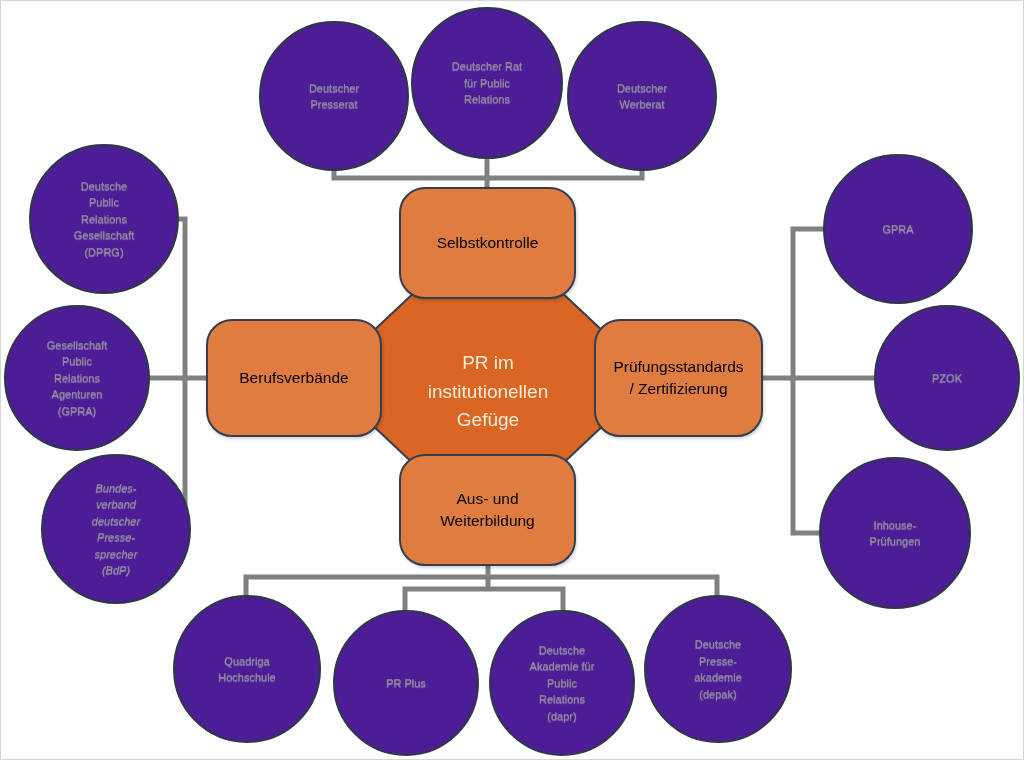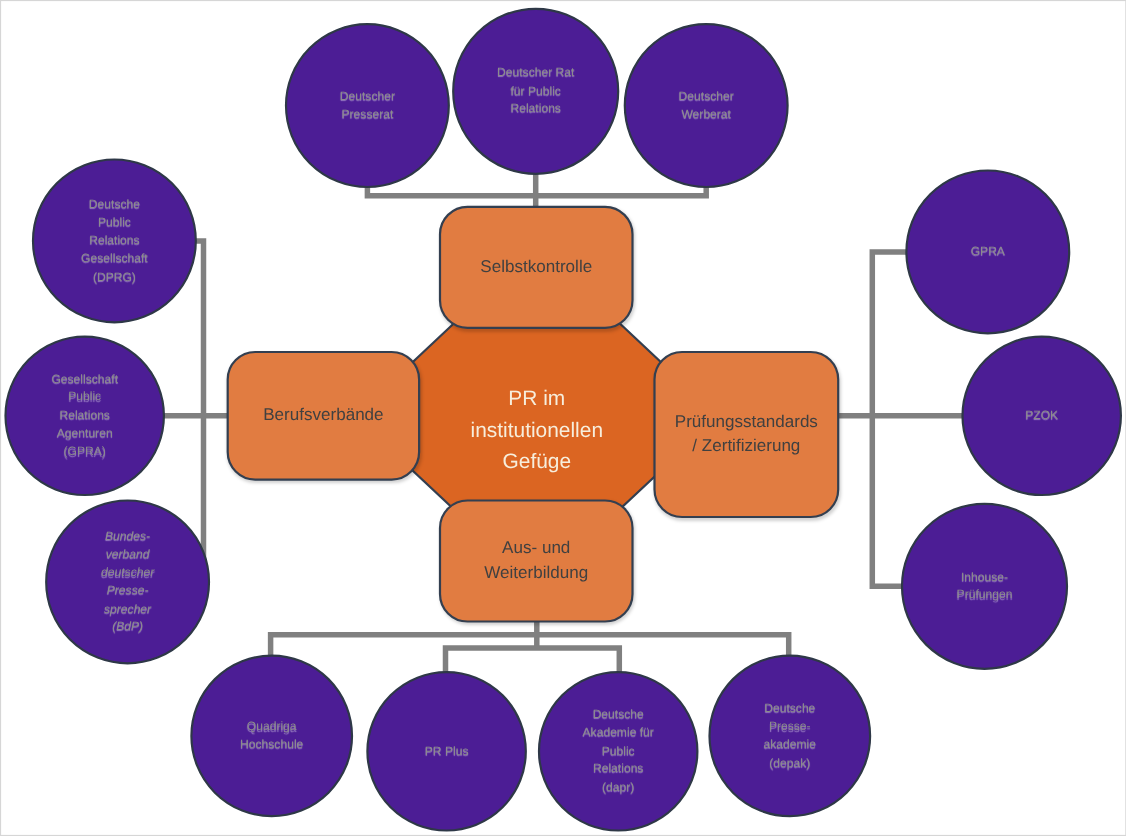--- a/index.html
+++ b/index.html
@@ -8,25 +8,25 @@
     overflow:hidden;box-sizing:border-box;border:1px solid #d6d6d6;
   }
   svg.wires{position:absolute;left:0;top:0;}
   
   .branch{
     position:absolute;background:#E17C41;border:2px solid #333F50;border-radius:26px;
     display:flex;align-items:center;justify-content:center;text-align:center;
     box-shadow:1px 2px 3px rgba(0,0,0,0.18);box-sizing:border-box;
   }
   .branch .lbl{
-    color:#404040;font-size:15.5px;line-height:1.45;white-space:pre-line;
+    color:#000000;font-size:15.5px;line-height:1.45;white-space:pre-line;
   }
   .b-selbst{left:398px;top:186px;width:177px;height:112px;}
   .b-berufs{left:205px;top:318px;width:176px;height:118px;}
-  .b-pruef {left:593px;top:318px;width:169px;height:152px;}
+  .b-pruef {left:593px;top:318px;width:169px;height:118px;}
   .b-aus   {left:398px;top:453px;width:177px;height:112px;}
   
   .center-label{
     position:absolute;left:372px;top:332px;width:230px;text-align:center;
     color:#F7EEDC;font-size:19px;line-height:1.5;white-space:pre-line;margin-top:16px;
   }
   
   .org{
     position:absolute;background:#4c1d95;border:2px solid #2E3847;border-radius:50%;
     display:flex;align-items:center;justify-content:center;text-align:center;

